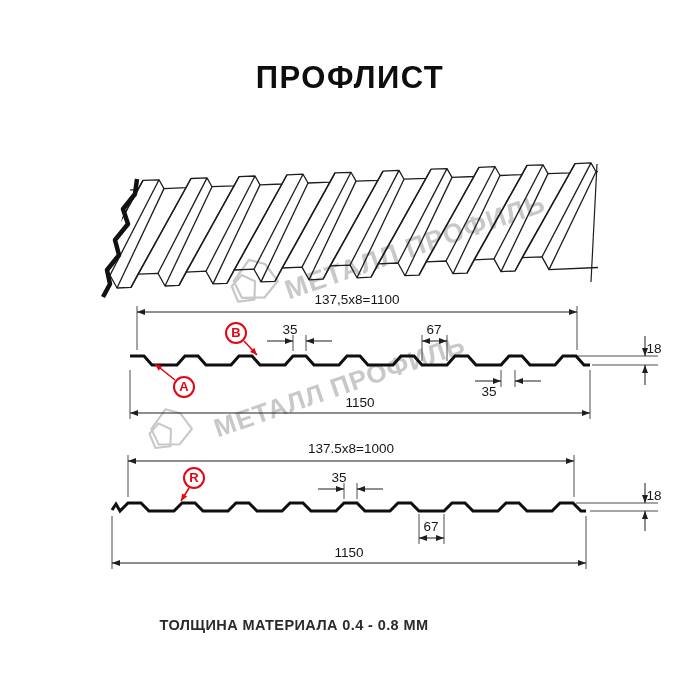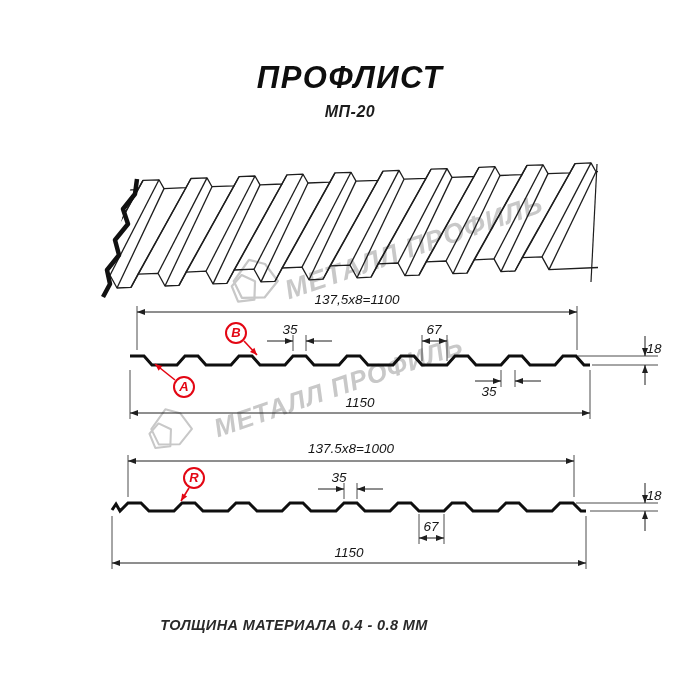--- a/index.html
+++ b/index.html
@@ -1,17 +1,17 @@
 <!DOCTYPE html>
 <html><head>
 <meta charset="utf-8">
 <style>
   html,body{margin:0;padding:0;background:#fff;}
   .page{position:relative;width:700px;height:700px;background:#fff;overflow:hidden;
-        font-family:"Liberation Sans",sans-serif;font-style:italic;}
+        font-family:"Liberation Sans",sans-serif;}
   .title{position:absolute;top:60px;left:0;width:700px;text-align:center;
          font-size:31px;font-weight:bold;letter-spacing:1.5px;color:#0e0e0e;}
   .subtitle{position:absolute;top:103px;left:0;width:700px;text-align:center;
             font-size:16px;font-weight:bold;letter-spacing:.5px;color:#1c1c1c;}
   .footer{position:absolute;top:617px;left:0;width:588px;text-align:center;
           font-size:14.5px;font-weight:bold;letter-spacing:.4px;color:#2a2a2a;}
   .wm-logo{position:absolute;}
   .wm-logo path{stroke:#c8c8c8;stroke-width:3;fill:none;stroke-linejoin:round;}
   .wm-text{position:absolute;font-weight:bold;font-size:27px;letter-spacing:1px;
            color:#c8c8c8;white-space:nowrap;transform:rotate(-19deg);transform-origin:0 50%;}
@@ -31,21 +31,20 @@
   .lg2{left:146px;top:406px;width:48px;height:44px;transform:rotate(-12deg);}
   .tx1{left:286px;top:276px;}
   .tx2{left:215px;top:414px;font-size:26px;}
 </style>
 </head>
 <body>
 
 <div class="page">
 
   <div class="title">ПРОФЛИСТ</div>
-  <div class="subtitle">МП-20</div>
 
   <svg class="wm-logo lg1" viewBox="0 0 70 64">
     <path d="M34,4 L54,14 L66,40 L44,58 L14,52 L8,28 Z"></path>
     <path d="M4,34 L20,22 L36,34 L30,58 L8,56 Z"></path>
   </svg>
   <span class="wm-text tx1">МЕТАЛЛ ПРОФИЛЬ</span>
 
   <svg class="wm-logo lg2" viewBox="0 0 70 64">
     <path d="M34,4 L54,14 L66,40 L44,58 L14,52 L8,28 Z"></path>
     <path d="M4,34 L20,22 L36,34 L30,58 L8,56 Z"></path>

